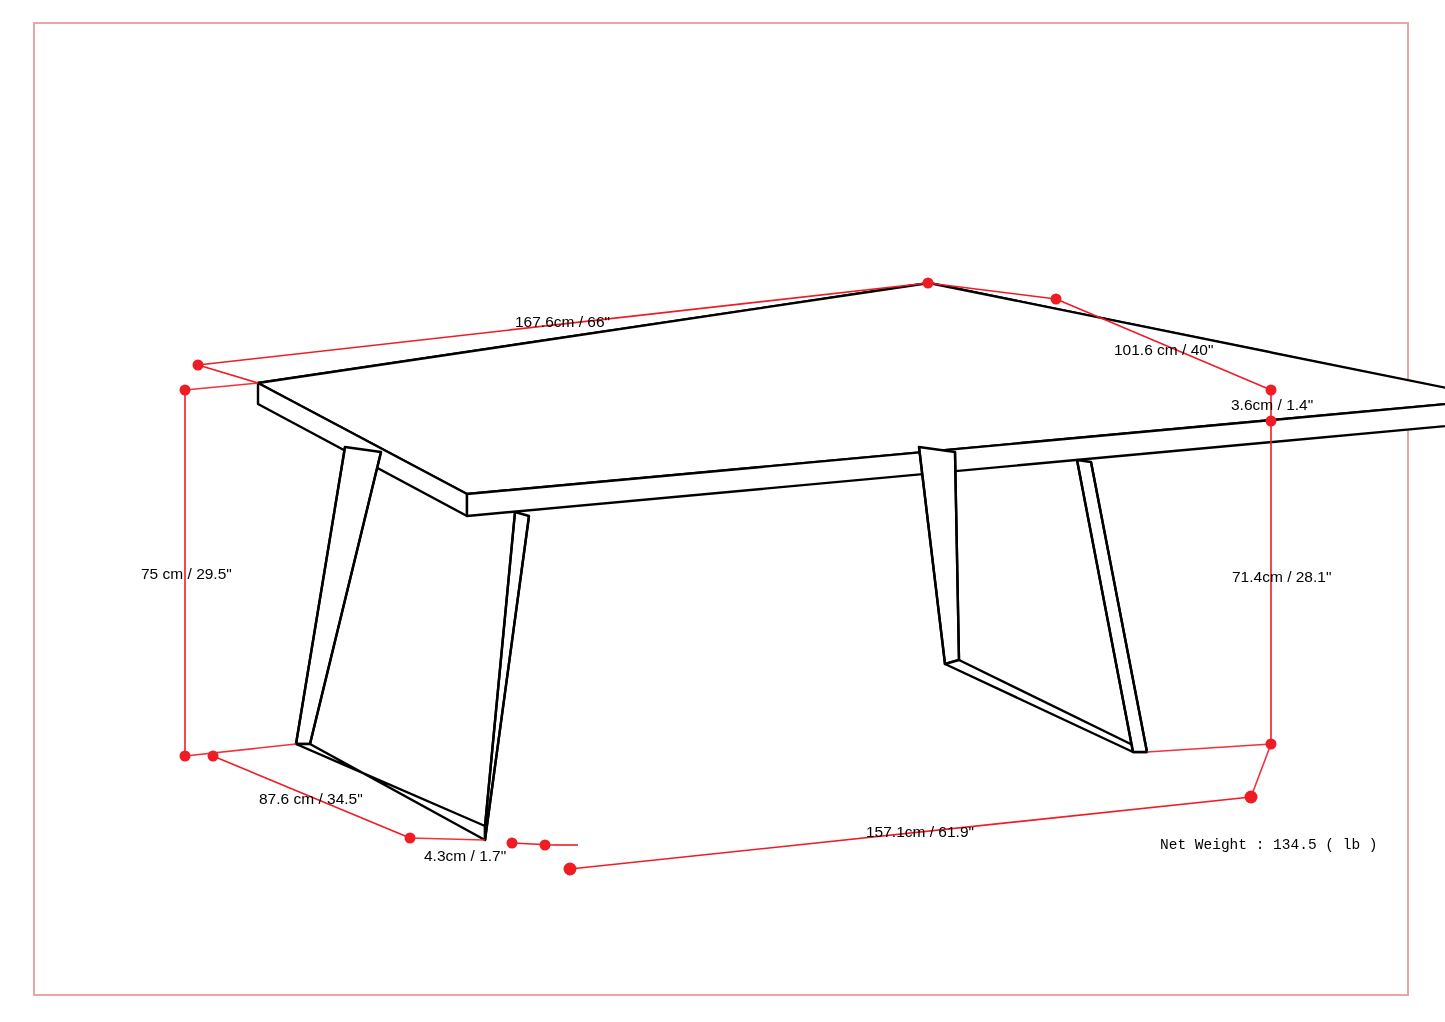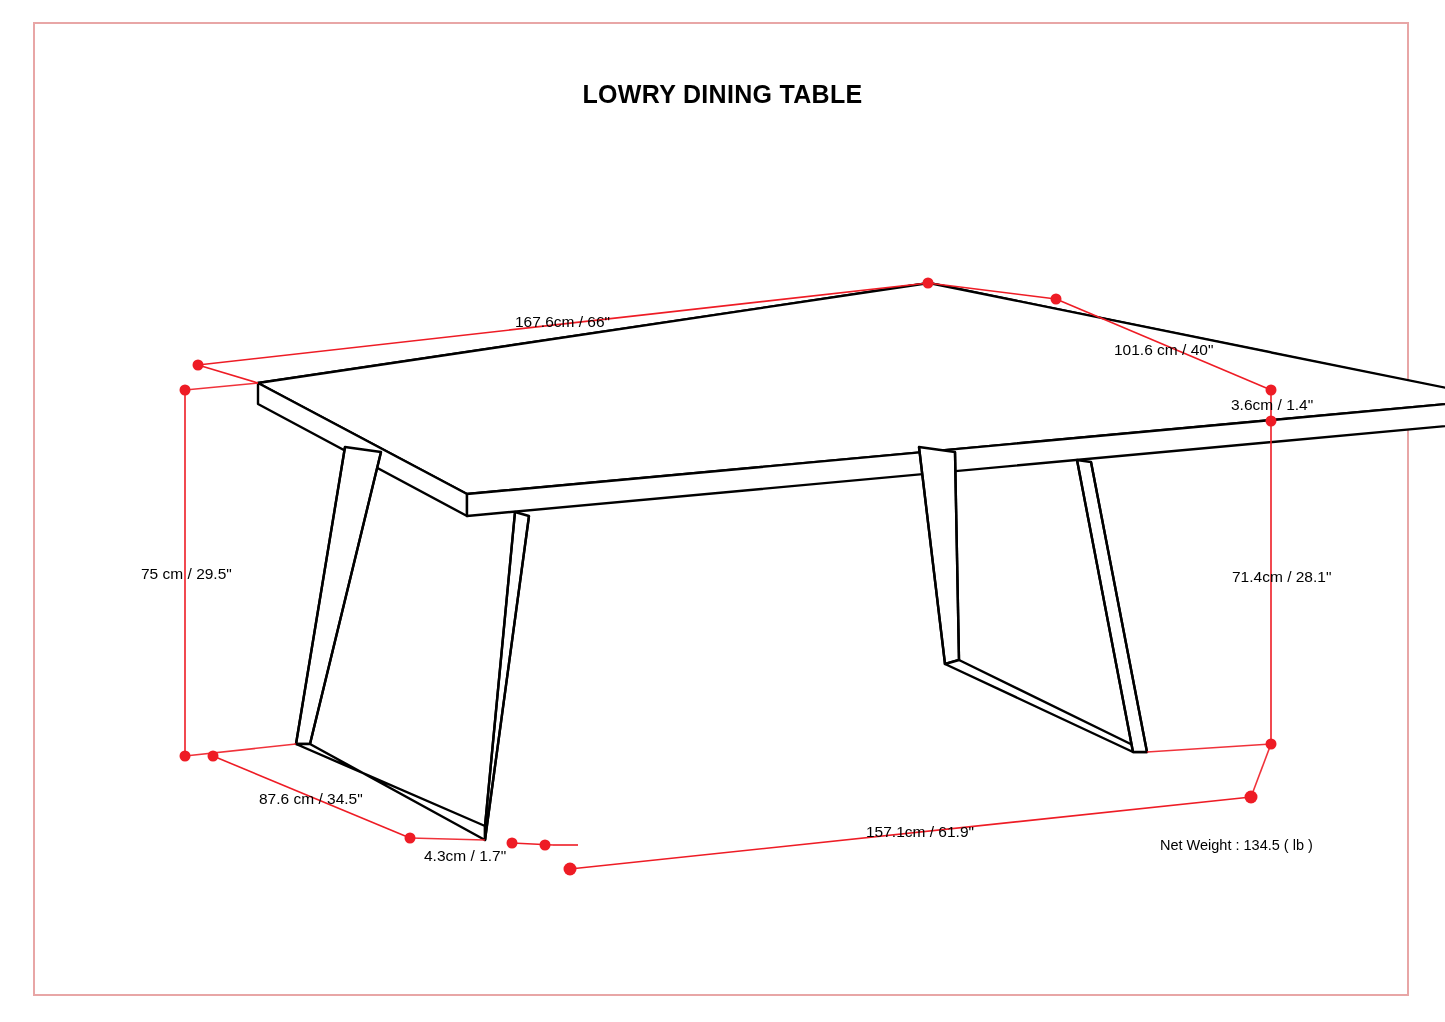--- a/index.html
+++ b/index.html
@@ -55,21 +55,20 @@
     white-space: nowrap;
   }
 </style>
 </head>
 <body>
 
 <div class="page">
 
   <div class="outer-frame"></div>
 
-  <div class="title">LOWRY DINING TABLE</div>
 
   <svg class="diagram-svg" width="1445" height="1022" viewBox="0 0 1445 1022">
 
     <g fill="none" stroke="#000000" stroke-width="2.4" stroke-linejoin="round">
 
       <polygon points="258,383 930,283 1500,0 0,0" fill="none" stroke="none"></polygon>
       <path d="M258,383 L929,283 L1502,400 L466,494 Z" fill="#ffffff" stroke="#000000"></path>
 
       <path d="M258,383 L929,283 L1501,399 L467,494 Z" fill="#ffffff" stroke="#000000"></path>
 
@@ -152,15 +151,15 @@
   <div class="dim-label" style="left:141px; top:565px;">75 cm / 29.5"</div>
 
   <div class="dim-label" style="left:1232px; top:568px;">71.4cm / 28.1"</div>
 
   <div class="dim-label" style="left:259px; top:790px;">87.6 cm / 34.5"</div>
 
   <div class="dim-label" style="left:424px; top:847px;">4.3cm / 1.7"</div>
 
   <div class="dim-label" style="left:866px; top:823px;">157.1cm / 61.9"</div>
 
-  <div class="weight-label" style="left:1160px; top:837px;">Net Weight : 134.5 ( lb )</div>
+  <div class="weight-label" style="left:1160px; top:837px;font-family:Liberation Mono, monospace;">Net Weight : 134.5 ( lb )</div>
 
 </div>
 
 </body></html>

